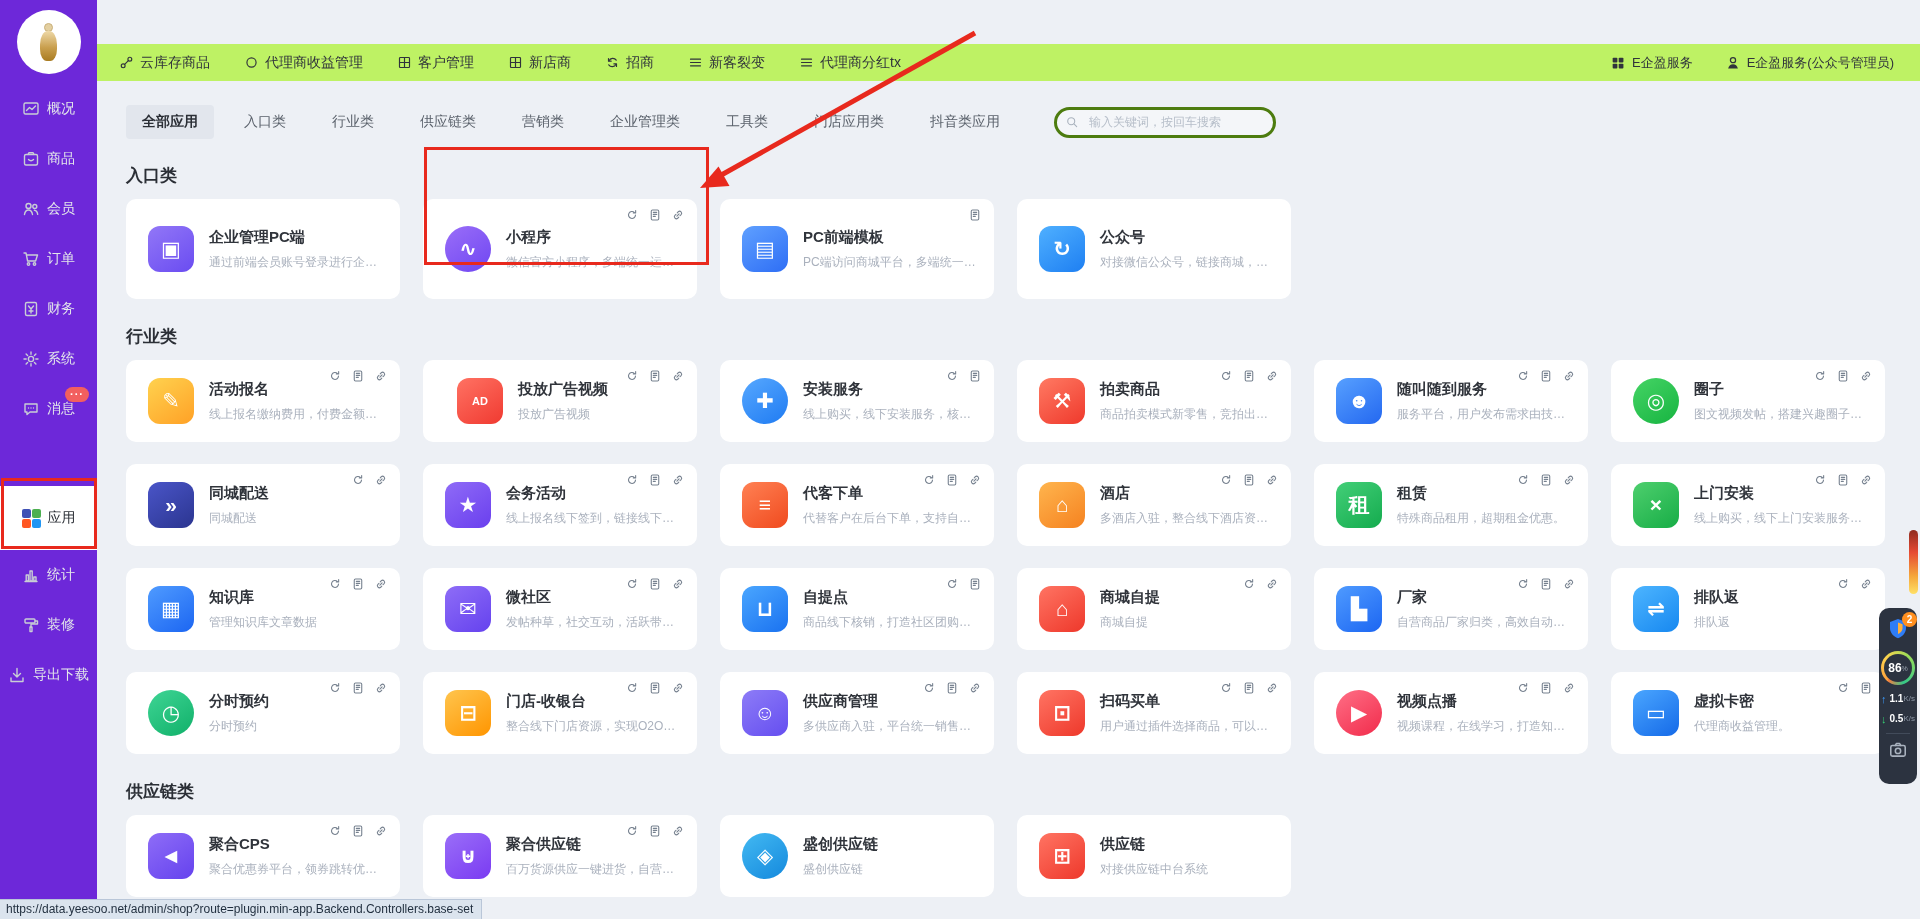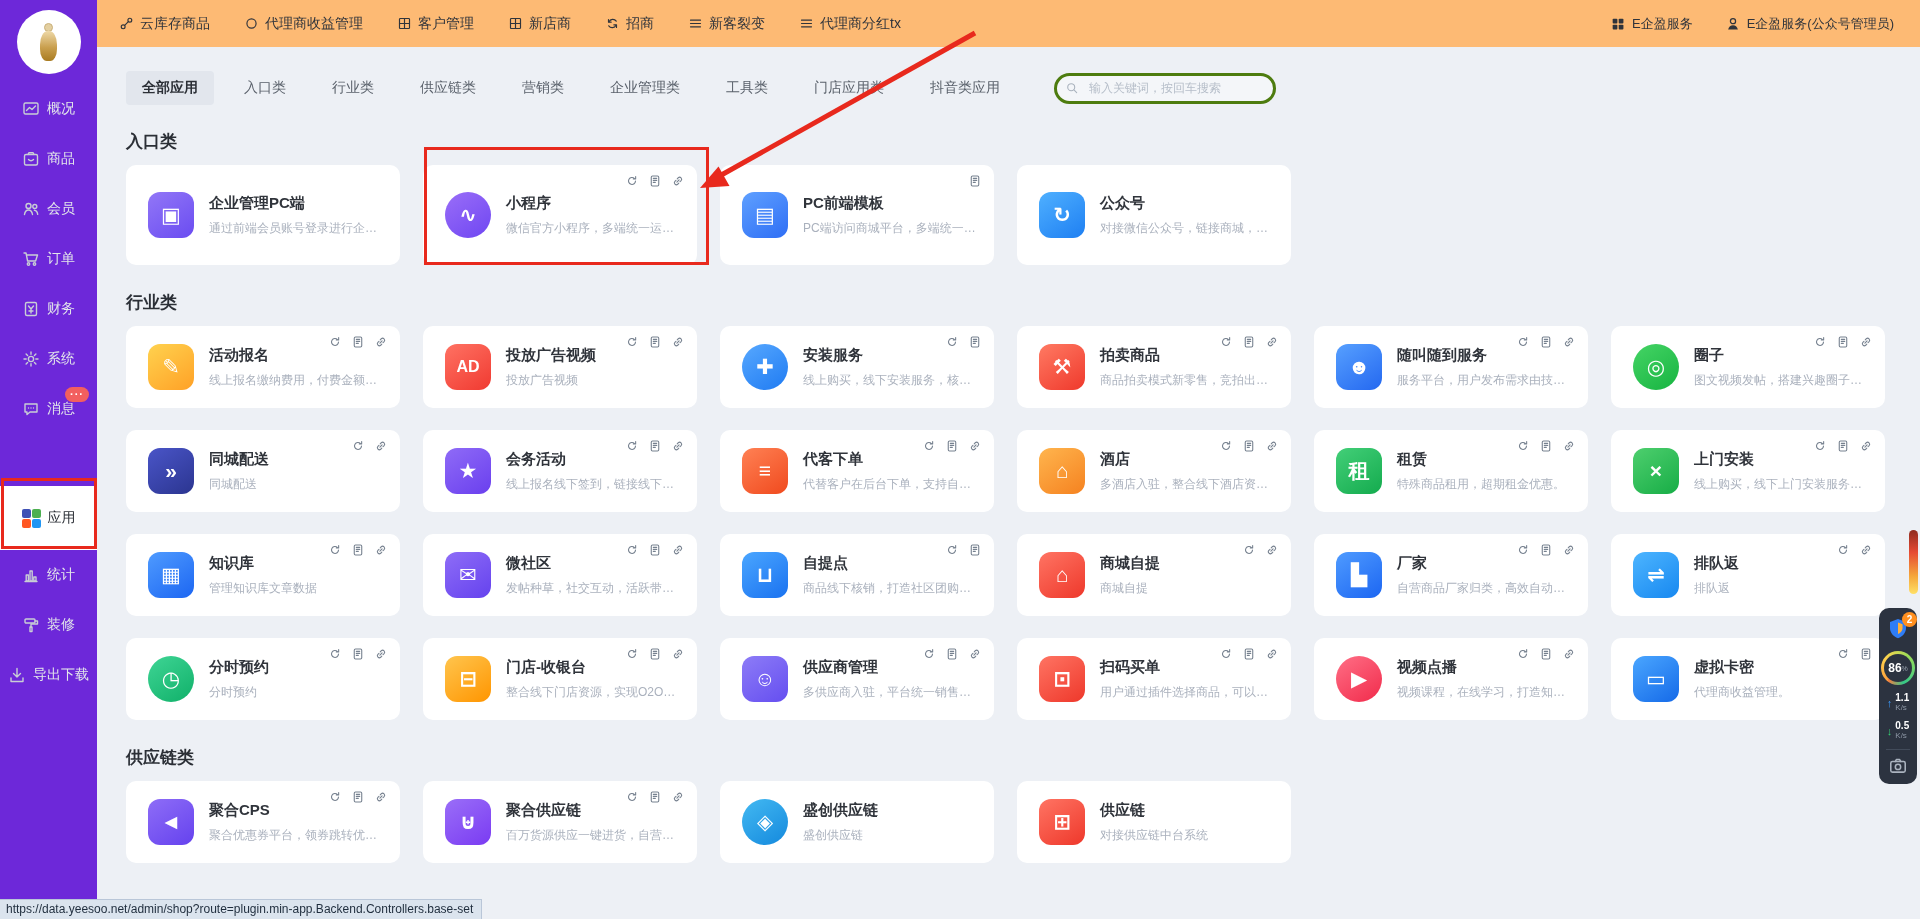--- a/index.html
+++ b/index.html
@@ -23,21 +23,21 @@
     display:flex; align-items:center; justify-content:center; font-weight:bold; letter-spacing:1px; }
   .apps-grid { width:19px; height:19px; display:grid; grid-template-columns:9px 9px; grid-template-rows:9px 9px; gap:1px; }
   .apps-grid i { border-radius:2px; }
   .apps-grid i:nth-child(1){ background:#3f51b5; }
   .apps-grid i:nth-child(2){ background:#4caf50; }
   .apps-grid i:nth-child(3){ background:#ff5722; }
   .apps-grid i:nth-child(4){ background:#2196f3; }
 
   
   .main { flex:1; display:flex; flex-direction:column; min-width:0; }
-  .topbar { height:47px; background:#fdba74; display:flex; align-items:center; padding:0 26px 0 22px; }
+  .topbar { height:37px; background:#bef264; display:flex; align-items:center; padding:0 26px 0 22px;margin-top:44px; }
   .topnav { display:flex; align-items:center; gap:34px; }
   .nav-item { display:flex; align-items:center; gap:6px; font-size:14px; color:#30343b; cursor:pointer; white-space:nowrap; }
   .nav-item .ic { width:15px; height:15px; color:#30343b; }
   .topbar-right { margin-left:auto; display:flex; align-items:center; gap:32px; }
   .topbar-right .nav-item { font-size:13px; }
   .topbar-right .ic { width:16px; height:16px; }
 
   .content { flex:1; padding:24px 30px 0 29px; overflow:hidden; }
   .tabs-row { display:flex; align-items:center; }
   .tabs { display:flex; align-items:center; gap:14px; }
@@ -53,21 +53,21 @@
   .section-title { font-size:17px; font-weight:bold; color:#2b2f36; margin:26px 0 12px; }
   .section:first-of-type .section-title { margin-top:25px; }
   .section.last .section-title { margin-top:48px; }
   .cards { display:flex; flex-wrap:wrap; gap:22px 23px; }
   .card { width:274px; height:82px; background:#fff; border-radius:10px; position:relative;
     display:flex; align-items:center; padding:0 16px 0 22px; cursor:pointer; }
   .cards.tall .card { height:100px; }
   .card-icon { width:46px; height:46px; border-radius:12px; flex:0 0 46px; display:flex;
     align-items:center; justify-content:center; color:#fff; font-size:21px; font-weight:bold; }
   .card-icon.ci { border-radius:50%; }
-  .card-icon.txt { font-size:16px; letter-spacing:0; }
+  .card-icon.txt { font-size:11px; letter-spacing:0;margin-left:12px; }
   .card-body { margin-left:15px; min-width:0; }
   .card-title { font-size:15px; font-weight:bold; color:#30343b; white-space:nowrap; }
   .card-desc { font-size:12px; color:#aab1bd; margin-top:7px; white-space:nowrap; overflow:hidden; text-overflow:ellipsis; }
   .card-actions { position:absolute; top:9px; right:12px; display:flex; gap:9px; }
   .card-actions .ic { width:14px; height:14px; color:#76818f; cursor:pointer; }
 
   
   .annot { position:fixed; border:3px solid #e8291d; z-index:50; pointer-events:none; }
   #annot-arrow { position:fixed; left:0; top:0; z-index:50; pointer-events:none; }
 
@@ -82,21 +82,21 @@
   .gauge { margin-top:10px; width:34px; height:34px; border-radius:50%; position:relative;
     background:conic-gradient(from 220deg,#ff9f3c,#ffd34d 90deg,#9add57 180deg,#34c788 300deg,#ff7a3c 360deg); }
   .gauge::before { content:""; position:absolute; inset:3px; border-radius:50%; background:#2c3340; }
   .gauge-val { position:absolute; inset:0; display:flex; align-items:center; justify-content:center;
     color:#fff; font-size:12px; font-weight:bold; z-index:1; }
   .gauge-val small { font-size:7px; color:#9aa3af; font-weight:normal; }
   .speed { margin-top:8px; display:flex; align-items:center; gap:3px; }
   .speed .arrow { font-size:11px; font-weight:bold; }
   .speed.up .arrow { color:#3b9cff; }
   .speed.down .arrow { color:#35d073; }
-  .speed .col { display:flex; flex-direction:column; line-height:10px; }
+  .speed .col { display:flex; flex-direction:row; line-height:10px; }
   .speed .val { color:#fff; font-size:10px; font-weight:bold; }
   .speed .unit { color:#8d97a5; font-size:8px; }
   .widget-div { width:24px; height:1px; background:#424b5a; margin:8px 0 6px; }
   .cam { width:20px; height:20px; color:#aab3bf; cursor:pointer; }
 
   .statusbar { position:fixed; left:0; bottom:0; background:#dbe4ee; border:1px solid #b9c6d8; border-left:none; border-bottom:none;
     font-size:12px; color:#1f2d3d; padding:2px 8px 3px 6px; z-index:70; white-space:nowrap; }
 
   .ic { fill:none; stroke:currentColor; stroke-width:1.4; stroke-linecap:round; stroke-linejoin:round; }
 </style>

